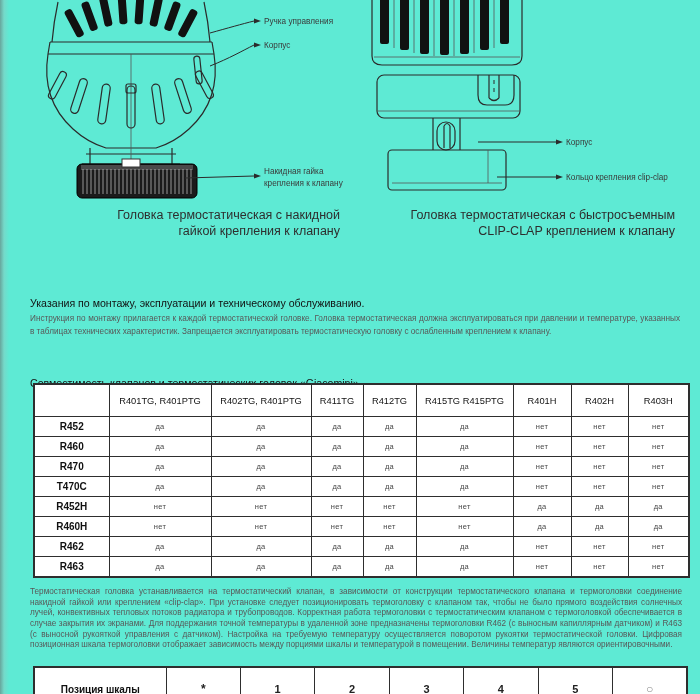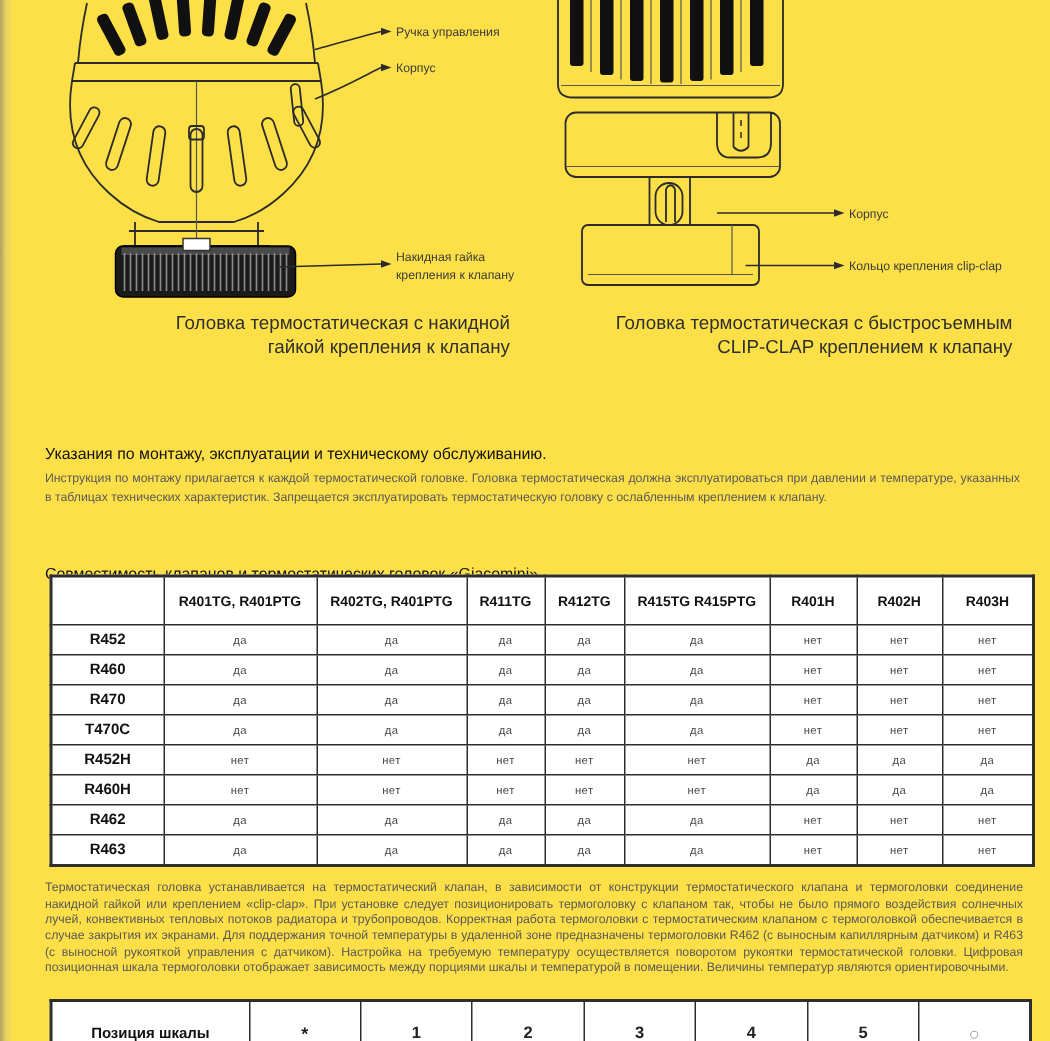--- a/index.html
+++ b/index.html
@@ -1,17 +1,17 @@
 <!DOCTYPE html>
 <html><head>
 <meta charset="utf-8">
 <style>
   html,body{margin:0;padding:0;background:#fff;}
   .page{
-    position:relative;width:700px;height:694px;overflow:hidden;background:#fde047;
+    position:relative;width:700px;height:694px;overflow:hidden;background:#5eead4;
     font-family:"Liberation Sans", sans-serif;color:#222;
   }
   .scan-edge{
     position:absolute;left:0;top:0;width:9px;height:100%;
     background:linear-gradient(to right, rgba(110,110,110,.55), rgba(175,175,175,.28) 45%, rgba(255,255,255,0));
     pointer-events:none;
   }
   .diagram-svg{position:absolute;top:0;}
   .caption{
     position:absolute;text-align:right;font-size:12.5px;line-height:1.28;color:#2e2e2e;
@@ -27,21 +27,21 @@
     position:absolute;left:30px;width:652px;font-size:8.2px;line-height:1.3;color:#585858;
     text-align:justify;
   }
   table.compat{
     position:absolute;left:33px;top:383px;width:655px;background:#fff;
     border-collapse:collapse;table-layout:fixed;border:2px solid #2e2e2e;
   }
   table.compat th, table.compat td{
     border:1px solid #2e2e2e;text-align:center;vertical-align:middle;padding:0;overflow:hidden;
   }
-  table.compat thead th{height:31px;font-size:9.3px;font-weight:bold;color:#111;}
+  table.compat thead th{height:31px;font-size:9.3px;font-weight:normal;color:#111;}
   table.compat tbody th{height:19px;font-size:10px;font-weight:bold;color:#111;margin-top:31px;}
   table.compat tbody td{font-size:7.5px;color:#474747;letter-spacing:.3px;}
   table.scale{
     position:absolute;left:33px;top:666px;width:655px;background:#fff;
     border-collapse:collapse;table-layout:fixed;border:2px solid #2e2e2e;
   }
   table.scale th, table.scale td{
     border:1px solid #2e2e2e;height:42px;text-align:center;vertical-align:middle;padding:0;
   }
   table.scale th{font-size:10px;font-weight:bold;color:#111;}

